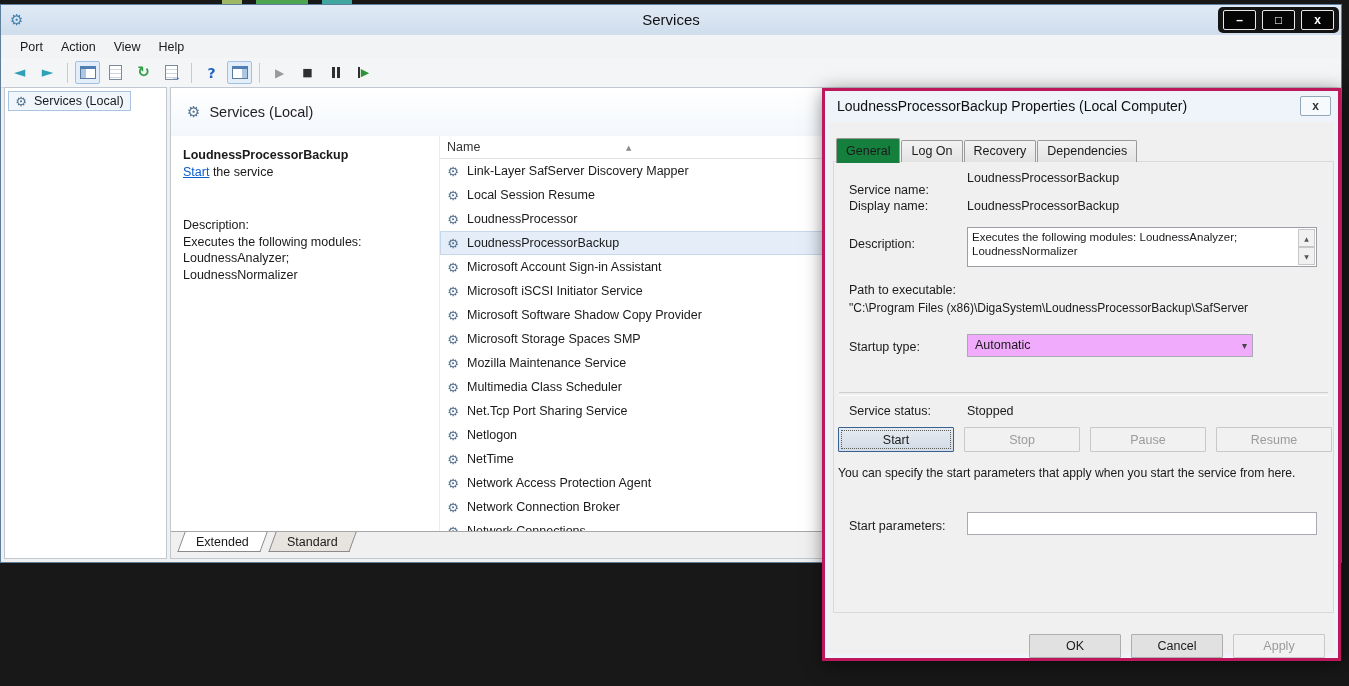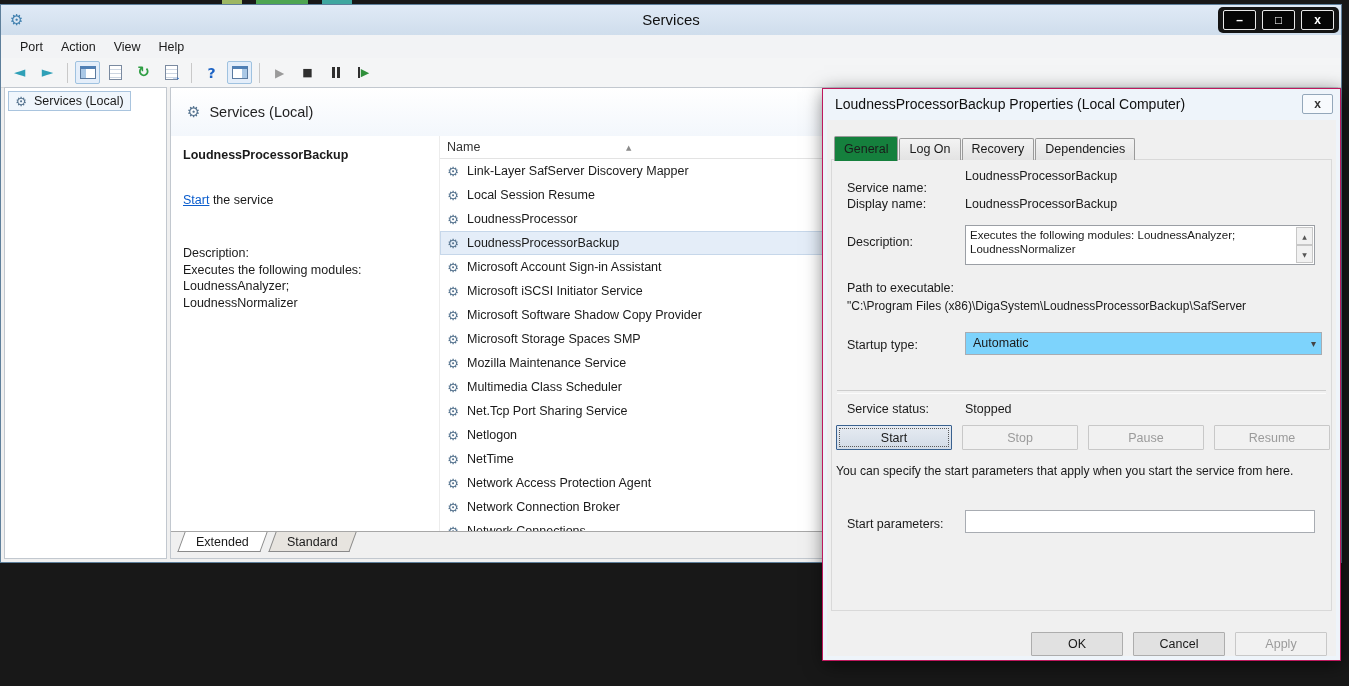--- a/index.html
+++ b/index.html
@@ -90,21 +90,21 @@
 
   .content{flex:1;background:#fff;border:1px solid #c2c8cf;box-sizing:border-box;position:relative;display:flex;flex-direction:column;overflow:hidden;}
   .content-header{
     height:48px;display:flex;align-items:center;gap:9px;padding-left:16px;
     background:linear-gradient(#ffffff,#f3f7fc);flex:0 0 auto;
   }
   .content-title{font-size:14.5px;color:#1f1f1f;}
   .content-main{flex:1;display:flex;overflow:hidden;}
   .detail{width:268px;flex:0 0 auto;padding:12px 8px 0 12px;box-sizing:border-box;}
   .svc-title{font-weight:bold;font-size:12.5px;}
-  .start-line{margin-top:31px;font-size:12.5px;}
+  .start-line{margin-top:3px;font-size:12.5px;}
   .link{color:#0b5dcd;text-decoration:underline;cursor:pointer;}
   .desc-block{margin-top:38px;font-size:12.5px;line-height:16.5px;width:192px;}
 
   .list{flex:1;border-left:1px solid #ececec;display:flex;flex-direction:column;overflow:hidden;}
   .list-header{
     height:22px;flex:0 0 auto;position:relative;border-bottom:1px solid #e3e3e3;
     font-size:12.5px;color:#333;line-height:22px;padding-left:7px;cursor:pointer;background:#fff;
   }
   .list-header::after{content:"";position:absolute;left:390px;top:2px;bottom:2px;width:1px;background:#e3e3e3;}
   .sort-arrow{position:absolute;left:186px;top:1px;font-size:7px;color:#8a8a8a;font-family:"DejaVu Sans",sans-serif;}
@@ -123,21 +123,21 @@
   .vtab{
     transform:skewX(-20deg);border:1px solid #8a8a8a;border-top:none;
     background:#e7e4df;height:19px;padding:0 14px;cursor:pointer;display:flex;align-items:center;
   }
   .vtab.active{background:#fff;}
   .vtab > span{transform:skewX(20deg);font-size:12.5px;display:block;}
 
   
   .dialog{
     position:absolute;left:822px;top:88px;width:519px;height:573px;box-sizing:border-box;
-    background:#eef4fa;border:1px solid #be185d;z-index:10;
+    background:#eef4fa;border:3px solid #be185d;z-index:10;
     box-shadow:2px 4px 18px rgba(0,0,0,0.55);
   }
   .dialog-inner{position:absolute;left:4px;right:4px;top:31px;bottom:4px;background:#f0f0f0;}
   .dlg-titlebar{position:absolute;left:0;top:0;right:0;height:31px;}
   .dlg-title{position:absolute;left:12px;top:0;line-height:30px;font-size:14px;color:#0f0f0f;white-space:nowrap;}
   .dlg-close{
     position:absolute;right:7px;top:5px;width:31px;height:20px;
     background:#f7fafd;border:1px solid #93a7ba;border-radius:2px;
     font-size:12px;font-weight:bold;color:#333;line-height:18px;text-align:center;padding:0;cursor:pointer;
   }
@@ -159,22 +159,22 @@
   .desc-box-text{position:absolute;left:4px;top:2px;right:22px;font-size:11.5px;line-height:14px;}
   .desc-scroll{position:absolute;right:1px;top:1px;bottom:1px;width:17px;display:flex;flex-direction:column;}
   .scroll-btn{
     flex:1;background:#f1f1f1;border:1px solid #c7c7c7;box-sizing:border-box;
     font-size:6px;color:#555;display:flex;align-items:center;justify-content:center;
     padding:0;cursor:pointer;font-family:"DejaVu Sans",sans-serif;
   }
   .path-value{position:absolute;left:24px;top:210px;width:490px;overflow:hidden;font-size:12px;white-space:nowrap;z-index:5;}
 
   .combo{
-    position:absolute;left:142px;top:243px;width:357px;height:23px;box-sizing:border-box;
-    background:#7dd3fc;border:1px solid #a8acb2;z-index:5;cursor:pointer;
+    position:absolute;left:142px;top:243px;width:286px;height:23px;box-sizing:border-box;
+    background:#f0abfc;border:1px solid #a8acb2;z-index:5;cursor:pointer;
   }
   .combo-value{position:absolute;left:7px;top:0;line-height:21px;font-size:12.5px;}
   .combo-arrow{position:absolute;right:5px;top:0;line-height:21px;font-size:10px;color:#444;font-family:"DejaVu Sans",sans-serif;}
 
   .divider{position:absolute;left:14px;top:301px;width:489px;height:2px;border-top:1px solid #cdcdcd;border-bottom:1px solid #fbfbfb;z-index:5;}
 
   .action-btns{position:absolute;left:13px;top:336px;width:494px;display:flex;gap:10px;z-index:5;}
   .btn{
     height:25px;box-sizing:border-box;background:#e1e1e1;border:1px solid #adadad;
     font-size:12.5px;color:#1a1a1a;cursor:pointer;border-radius:1px;

